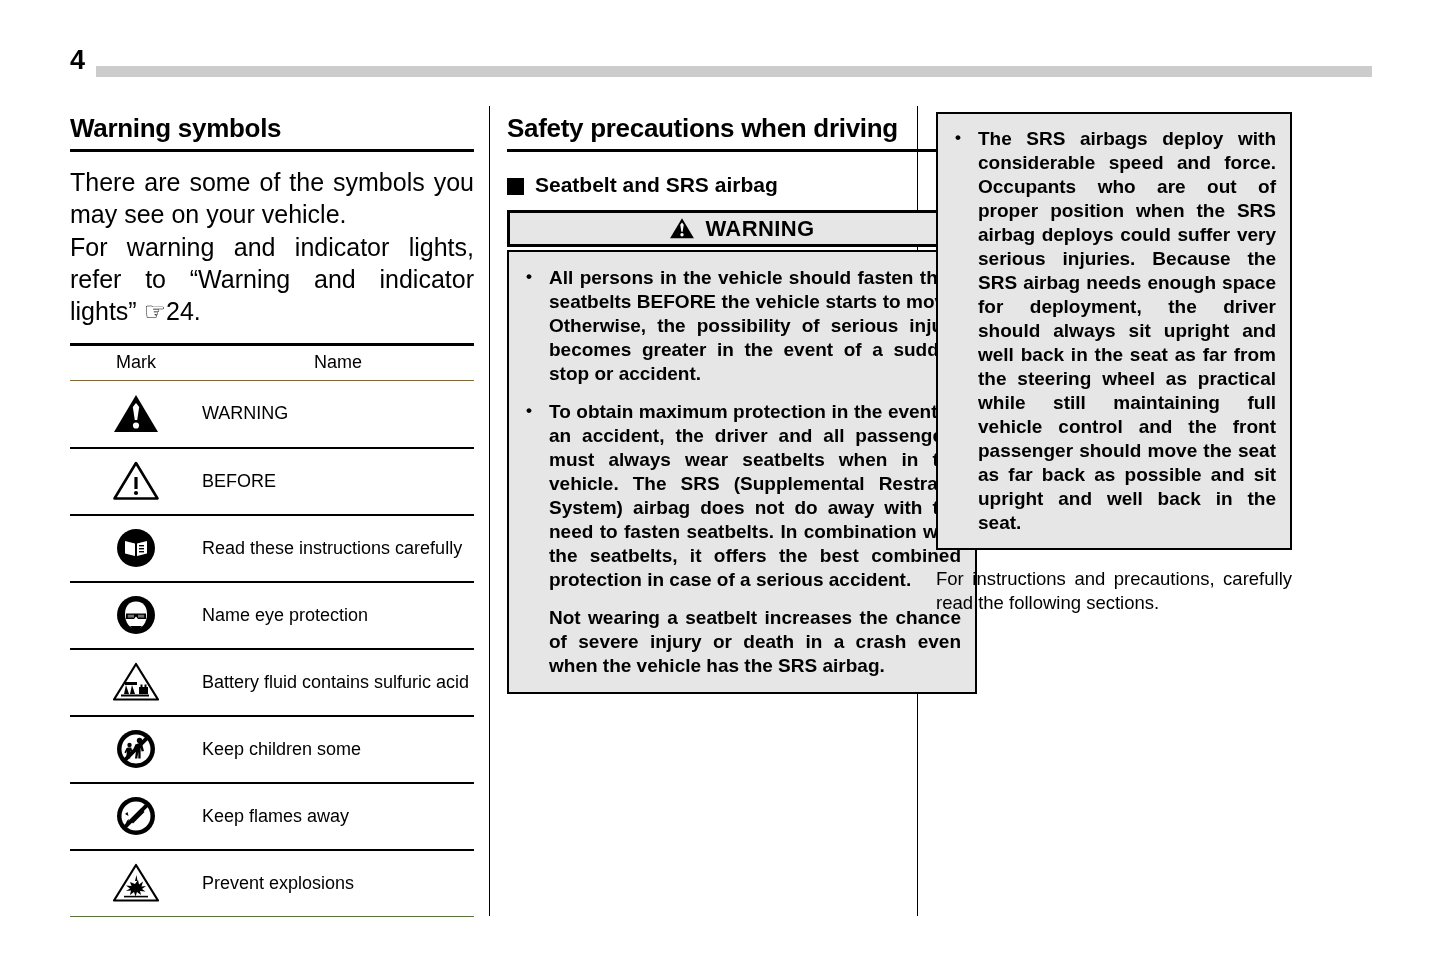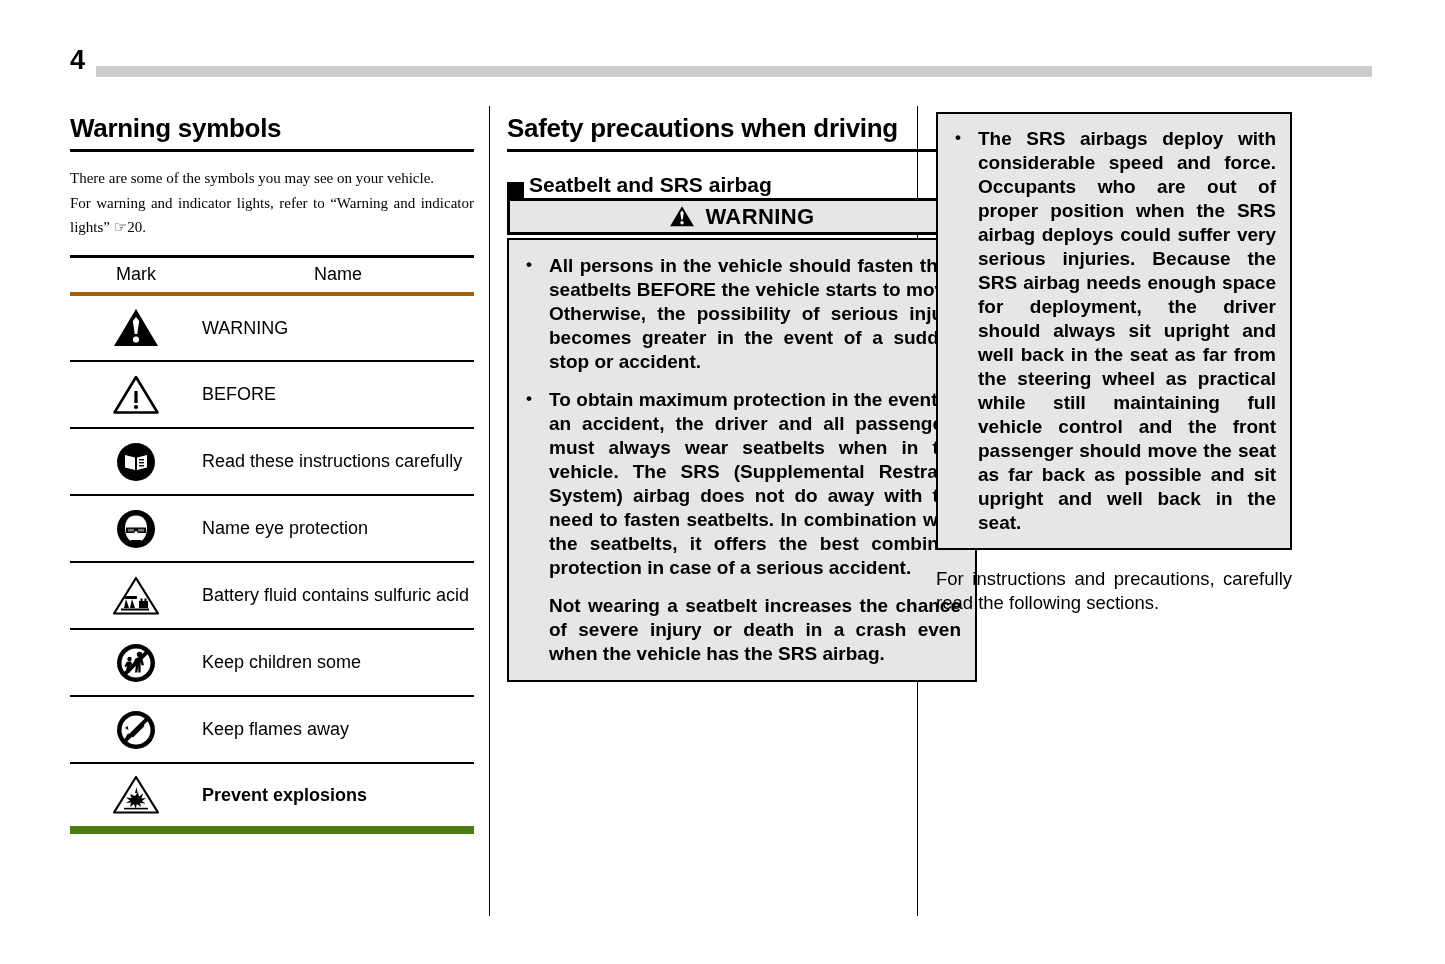--- a/index.html
+++ b/index.html
@@ -71,69 +71,69 @@
   }
   .title-rule {
     width: 100%;
     height: 3px;
     background: #000000;
     margin-bottom: 14px;
   }
 
   .sub-head {
     display: flex;
-    align-items: flex-end;
-    gap: 5px;
+    align-items: center;
+    gap: 11px;
     font-size: 21px;
     font-weight: bold;
     line-height: 26px;
     margin-top: 20px;
+    margin-bottom: 12px;
   }
   .sub-head .square {
     width: 17px;
     height: 17px;
     background: #000;
     flex: 0 0 auto;
     position: relative;
     top: 1px;
   }
 
   
   p.body {
-    font-size: 15px;
-    line-height: 24px;
+    font-size: 25px;
+    line-height: 32px;
     text-align: justify;
     margin-bottom: 1px;
-    font-family: Liberation Serif, serif;
   }
 
   
   table.symbols {
     width: 100%;
     border-collapse: collapse;
     margin-top: 16px;
   }
   table.symbols th,
   table.symbols td {
     border-left: none;
     border-right: none;
   }
   table.symbols thead th {
     border-top: 3px solid #000;
-    border-bottom: 4px solid #a16207;
+    border-bottom: 1px solid #a16207;
     font-size: 18px;
     font-weight: normal;
     padding: 6px 0 7px;
     text-align: center;
   }
   table.symbols tbody td {
     border-bottom: 2px solid #000;
     padding: 0;
   }
-  table.symbols tbody tr:last-child td { border-bottom: 8px solid #4d7c0f; font-weight: bold; }
+  table.symbols tbody tr:last-child td { border-bottom: 1px solid #4d7c0f; }
   td.mark-cell {
     width: 132px;
     border-right: 3px solid #000;
     text-align: center;
     vertical-align: middle;
     height: 67px;
   }
   th.mark-head {
     width: 132px;
     border-right: 3px solid #000;
@@ -228,21 +228,21 @@
   </div>
 
   <div class="col-divider left"></div>
   <div class="col-divider right"></div>
 
   <div class="column col1">
     <h1 class="section-title">Warning symbols</h1>
     <div class="title-rule"></div>
 
     <p class="body">There are some of the symbols you may see on your vehicle.</p>
-    <p class="body">For warning and indicator lights, refer to “Warning and indicator lights” ☞20.</p>
+    <p class="body">For warning and indicator lights, refer to “Warning and indicator lights” ☞24.</p>
 
     <table class="symbols">
       <thead>
         <tr>
           <th class="mark-head">Mark</th>
           <th>Name</th>
         </tr>
       </thead>
       <tbody>
 

